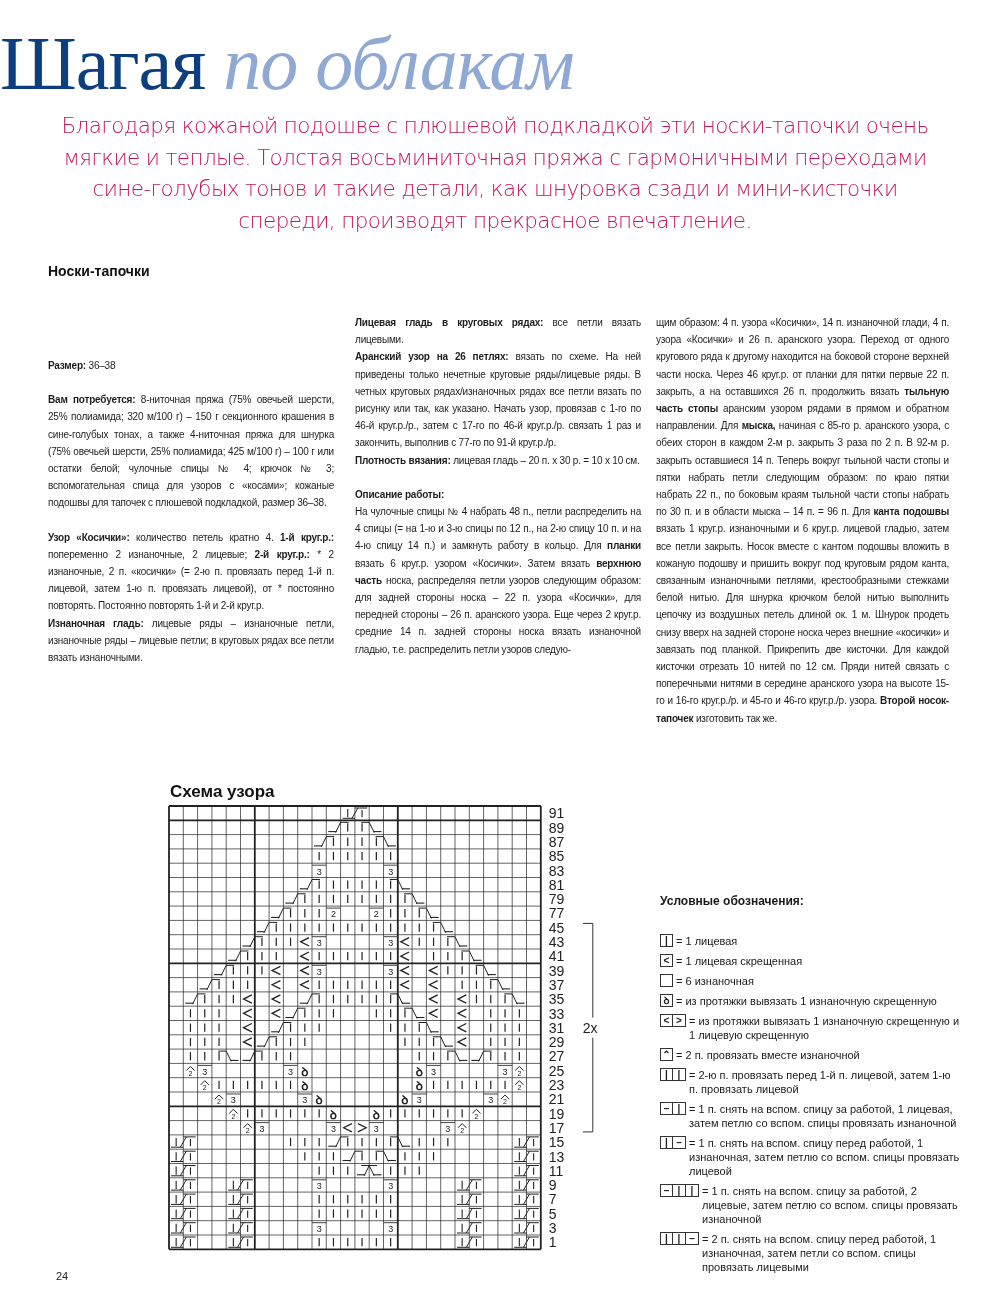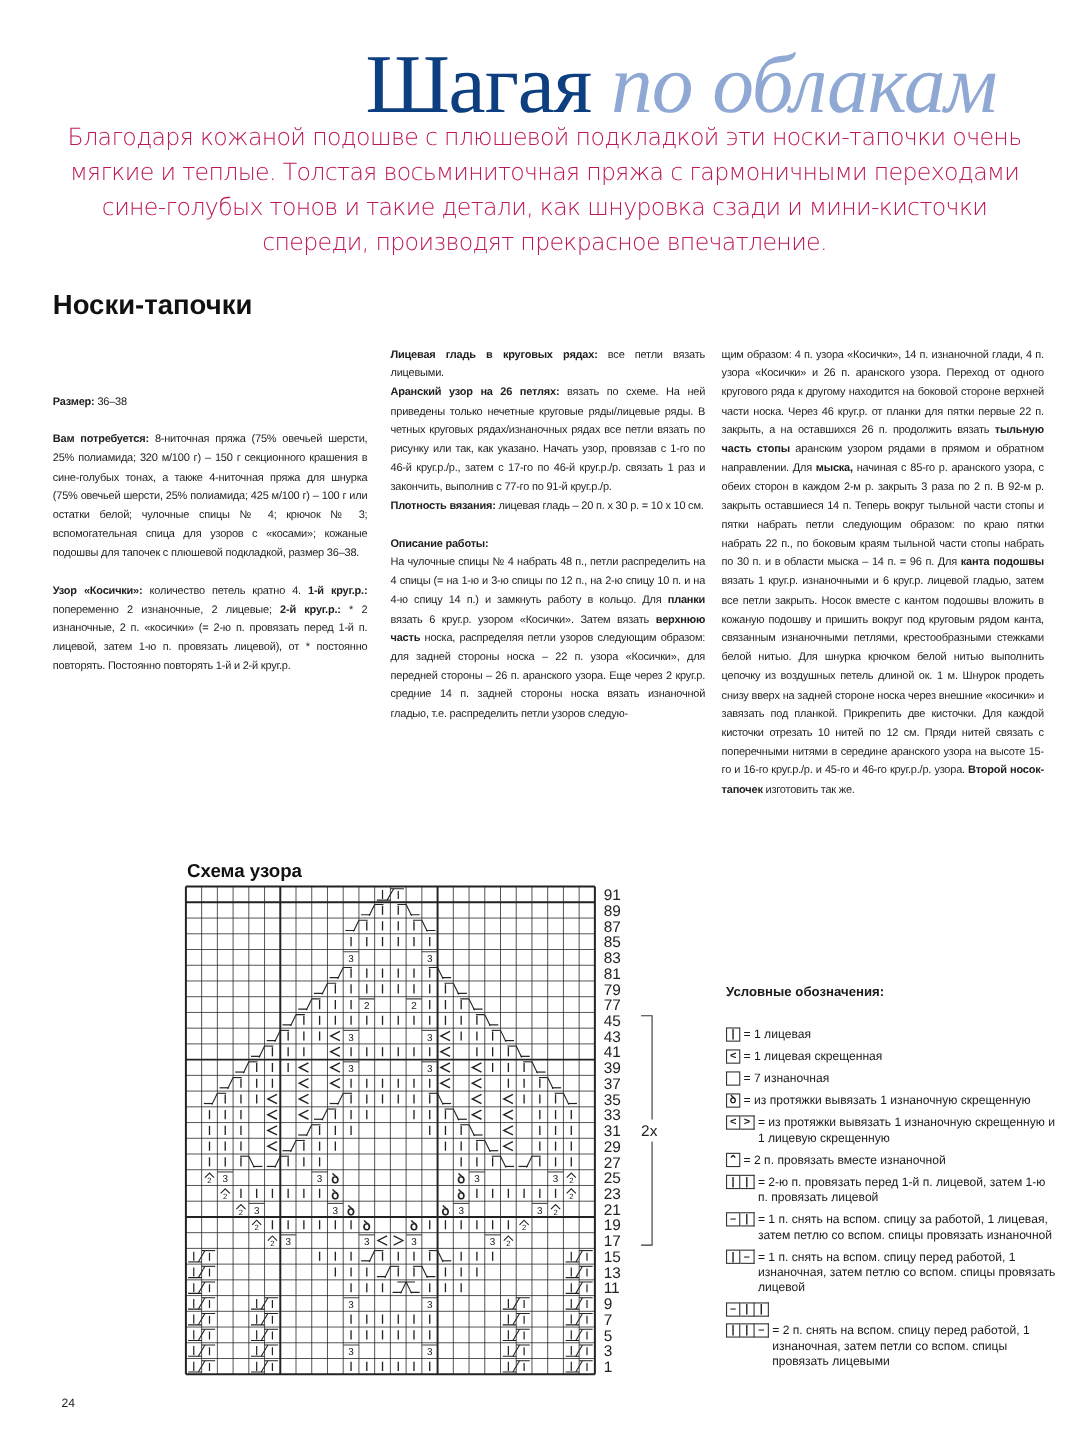--- a/index.html
+++ b/index.html
@@ -1,33 +1,33 @@
 <!DOCTYPE html>
 <html><head>
   <meta charset="utf-8">
   <style>
     html, body { margin: 0; padding: 0; background: #ffffff; }
     body { width: 990px; height: 1311px; position: relative; overflow: hidden;
            font-family: "Liberation Sans", sans-serif; color: #1a1a1a; }
-    .title { position: absolute; top: 32px; left: 0; width: 906px; text-align: right;
+    .title { position: absolute; top: 18px; left: 0; width: 906px; text-align: left;
              font-family: "Liberation Serif", serif; font-size: 76px; line-height: 90px; letter-spacing: -1px; }
     .title .t1 { color: #0d3f80; }
     .title .t2 { color: #8fa9d4; font-style: italic; }
     .lead { position: absolute; top: 110px; left: 60px; width: 870px; text-align: center;
             font-family: "DejaVu Sans", sans-serif; font-weight: 200; font-size: 21.5px; line-height: 31.5px;
             color: #be185d; letter-spacing: -0.6px; }
     .col { position: absolute; font-size: 10px; line-height: 17.2px; text-align: justify; color: #1e1e1e;
            letter-spacing: -0.2px; margin-top: 44px; }
     .col p { margin: 0; }
     .col .gap { height: 17px; }
     .col b { font-weight: bold; }
     .c1 { left: 48px; top: 313px; width: 286px; }
     .c2 { left: 355px; top: 270px; width: 286px; }
     .c3 { left: 656px; top: 270px; width: 293px; }
-    .h2 { position: absolute; left: 48px; top: 263px; font-size: 25px; font-weight: bold; color: #111; }
+    .h2 { position: absolute; left: 48px; top: 263px; font-size: 14px; font-weight: bold; color: #111; }
     .chart-title { position: absolute; left: 170px; top: 782px; font-size: 17px; font-weight: bold; color: #111; }
     #chart { position: absolute; left: 160px; top: 798px; }
     .legend { position: absolute; left: 660px; top: 894px; width: 300px; font-size: 11px; line-height: 14px; color: #1a1a1a; }
     .legend .lh { font-weight: bold; font-size: 12px; margin-bottom: 26px; }
     .legend .li { display: flex; align-items: flex-start; margin-bottom: 6px; }
     .legend .sym { flex: none; display: flex; margin-right: 3px; }
     .legend .box { width: 13px; height: 13px; border: 1px solid #333; box-sizing: border-box; font-size: 10px;
                    line-height: 11px; text-align: center; font-weight: bold; }
     .legend .txt { flex: 1; }
     .pnum { position: absolute; left: 56px; top: 1270px; font-size: 11px; color: #222; }
@@ -45,20 +45,21 @@
 <div class="h2">Носки-тапочки</div>
 
 <div class="col c1">
   <p><b>Размер:</b><span> 36–38</span></p>
   <div class="gap"></div>
   <p><b>Вам потребуется:</b><span> 8-ниточная пряжа (75% овечьей шерсти, 25% полиамида; 320 м/100 г) – 150 г секционного крашения в сине-голубых тонах, а также 4-ниточная пряжа для шнурка (75% овечьей шерсти, 25% полиамида; 425 м/100 г) – 100 г или остатки белой; чулочные спицы № 4; крючок № 3; вспомогательная спица для узоров с «косами»; кожаные подошвы для тапочек с плюшевой подкладкой, размер 36–38.</span></p>
   <div class="gap"></div>
   <p><b>Узор «Косички»:</b><span> количество петель кратно 4.</span>
     <b>1-й круг.р.:</b><span> попеременно 2 изнаночные, 2 лицевые;</span>
     <b>2-й круг.р.:</b><span> * 2 изнаночные, 2 п. «косички» (= 2-ю п. провязать перед 1-й п. лицевой, затем 1-ю п. провязать лицевой), от * постоянно повторять. Постоянно повторять 1-й и 2-й круг.р.</span></p>
+  <p><b>Изнаночная гладь:</b><span> лицевые ряды – изнаночные петли, изнаночные ряды – лицевые петли; в круговых рядах все петли вязать изнаночными.</span></p>
 </div>
 
 <div class="col c2">
   <p><b>Лицевая гладь в круговых рядах:</b><span> все петли вязать лицевыми.</span></p>
   <p><b>Аранский узор на 26 петлях:</b><span> вязать по схеме. На ней приведены только нечетные круговые ряды/лицевые ряды. В четных круговых рядах/изнаночных рядах все петли вязать по рисунку или так, как указано. Начать узор, провязав с 1-го по 46-й круг.р./р., затем с 17-го по 46-й круг.р./р. связать 1 раз и закончить, выполнив с 77-го по 91-й круг.р./р.</span></p>
   <p><b>Плотность вязания:</b><span> лицевая гладь – 20 п. х 30 р. = 10 х 10 см.</span></p>
   <div class="gap"></div>
   <p><b>Описание работы:</b></p>
   <p><span>На чулочные спицы № 4 набрать 48 п., петли распределить на 4 спицы (= на 1-ю и 3-ю спицы по 12 п., на 2-ю спицу 10 п. и на 4-ю спицу 14 п.) и замкнуть работу в кольцо. Для </span><b>планки</b><span> вязать 6 круг.р. узором «Косички». Затем вязать </span><b>верхнюю часть</b><span> носка, распределяя петли узоров следующим образом: для задней стороны носка – 22 п. узора «Косички», для передней стороны – 26 п. аранского узора. Еще через 2 круг.р. средние 14 п. задней стороны носка вязать изнаночной гладью, т.е. распределить петли узоров следую-</span></p>
 </div>
@@ -739,21 +740,21 @@
       <div class="li">
         <span class="sym">
           <span class="box">&lt;</span>
         </span>
         <span class="txt">= 1 лицевая скрещенная</span>
       </div>
       <div class="li">
         <span class="sym">
           <span class="box"></span>
         </span>
-        <span class="txt">= 7 изнаночная</span>
+        <span class="txt">= 6 изнаночная</span>
       </div>
       <div class="li">
         <span class="sym">
           <span class="box">ꝺ</span>
         </span>
         <span class="txt">= из протяжки вывязать 1 изнаночную скрещенную</span>
       </div>
       <div class="li">
         <span class="sym">
           <span class="box">&lt;</span>
@@ -787,20 +788,21 @@
           <span class="box" style="border-left: none;">–</span>
         </span>
         <span class="txt">= 1 п. снять на вспом. спицу перед работой, 1 изнаночная, затем петлю со вспом. спицы провязать лицевой</span>
       </div>
       <div class="li">
         <span class="sym">
           <span class="box">–</span>
           <span class="box" style="border-left: none;">|</span>
           <span class="box" style="border-left: none;">|</span>
         </span>
+        <span class="txt">= 1 п. снять на вспом. спицу за работой, 2 лицевые, затем петлю со вспом. спицы провязать изнаночной</span>
       </div>
       <div class="li">
         <span class="sym">
           <span class="box">|</span>
           <span class="box" style="border-left: none;">|</span>
           <span class="box" style="border-left: none;">–</span>
         </span>
         <span class="txt">= 2 п. снять на вспом. спицу перед работой, 1 изнаночная, затем петли со вспом. спицы провязать лицевыми</span>
       </div>
     </div>

